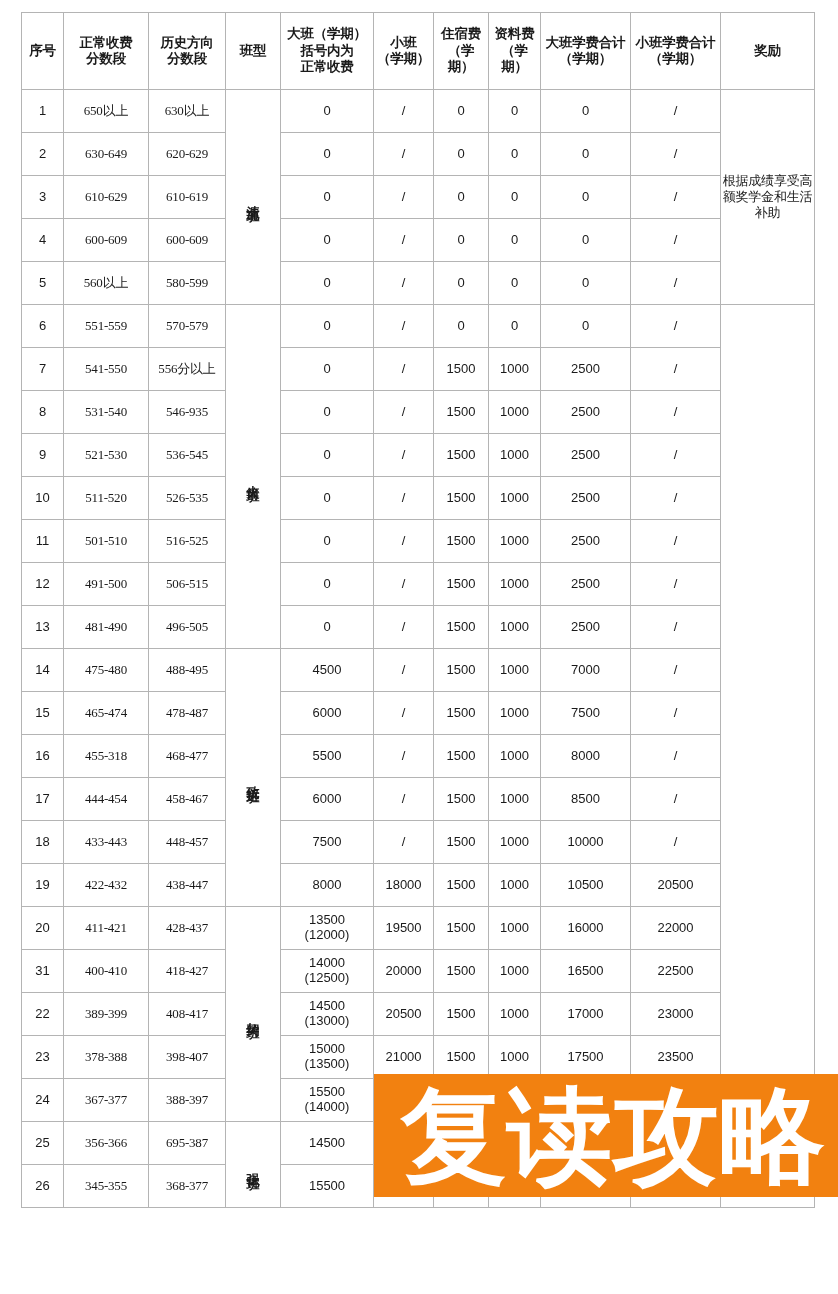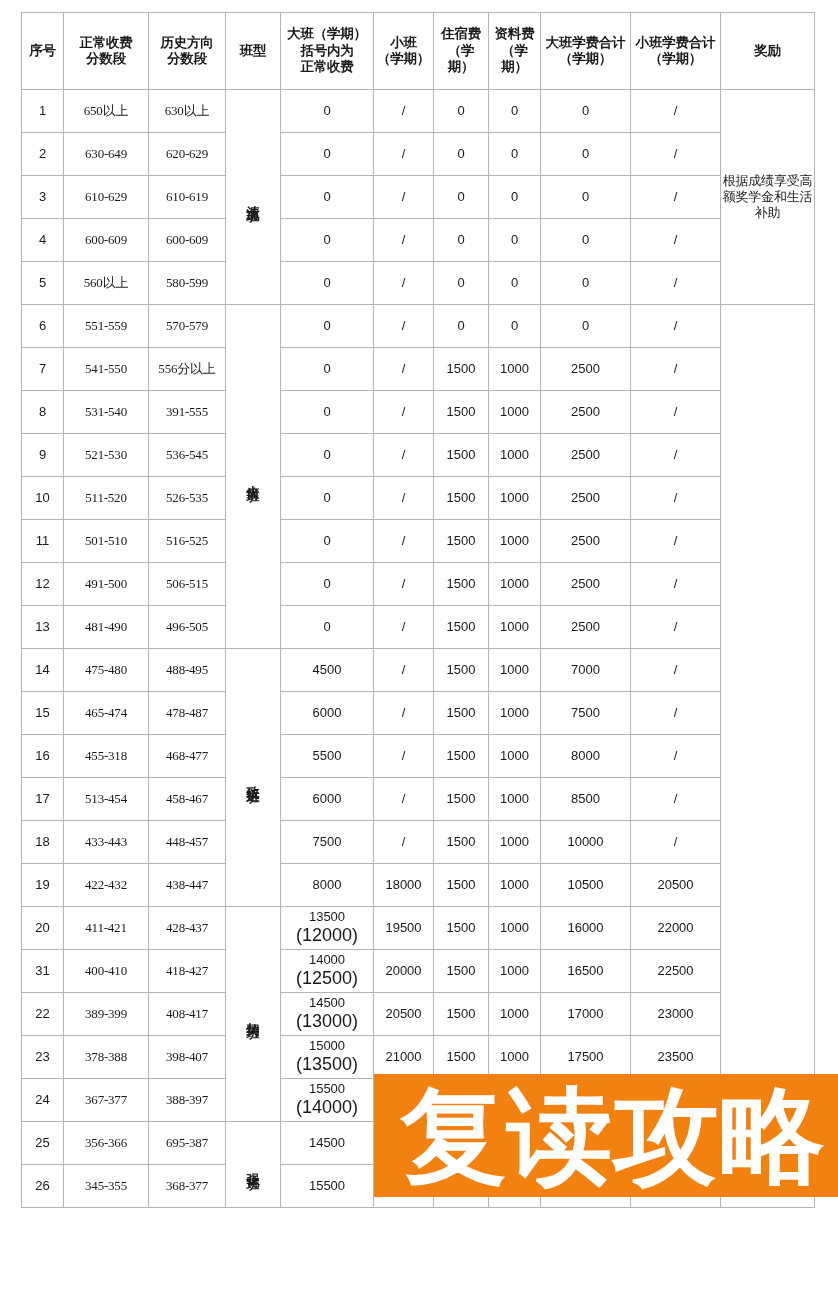--- a/index.html
+++ b/index.html
@@ -45,21 +45,21 @@
   }
   table.fee-table tbody td {
     height: 42px;
     font-weight: normal;
   }
   td.idx { font-size: 13px; }
   td.band { font-size: 13px; letter-spacing: -0.2px; font-family: Liberation Serif, serif; }
   td.money { font-size: 13px; }
   td.money .paren {
     display: block;
-    font-size: 18px;
+    font-size: 13px;
     line-height: 1.15;
   }
   td.money .main {
     display: block;
     line-height: 1.15;
   }
   td.classtype {
     font-weight: bold;
     font-size: 14px;
     padding: 0;
@@ -265,21 +265,21 @@
           </td>
           <td class="money">/</td>
           <td class="money">1500</td>
           <td class="money">1000</td>
           <td class="money">2500</td>
           <td class="money">/</td>
         </tr>
         <tr>
           <td class="idx">8</td>
           <td class="band">531-540</td>
-          <td class="band">391-555</td>
+          <td class="band">546-935</td>
           <td class="money">
             <span class="main">0</span>
           </td>
           <td class="money">/</td>
           <td class="money">1500</td>
           <td class="money">1000</td>
           <td class="money">2500</td>
           <td class="money">/</td>
         </tr>
         <tr>
@@ -382,21 +382,21 @@
             <span class="main">5500</span>
           </td>
           <td class="money">/</td>
           <td class="money">1500</td>
           <td class="money">1000</td>
           <td class="money">8000</td>
           <td class="money">/</td>
         </tr>
         <tr>
           <td class="idx">17</td>
-          <td class="band">513-454</td>
+          <td class="band">444-454</td>
           <td class="band">458-467</td>
           <td class="money">
             <span class="main">6000</span>
           </td>
           <td class="money">/</td>
           <td class="money">1500</td>
           <td class="money">1000</td>
           <td class="money">8500</td>
           <td class="money">/</td>
         </tr>

